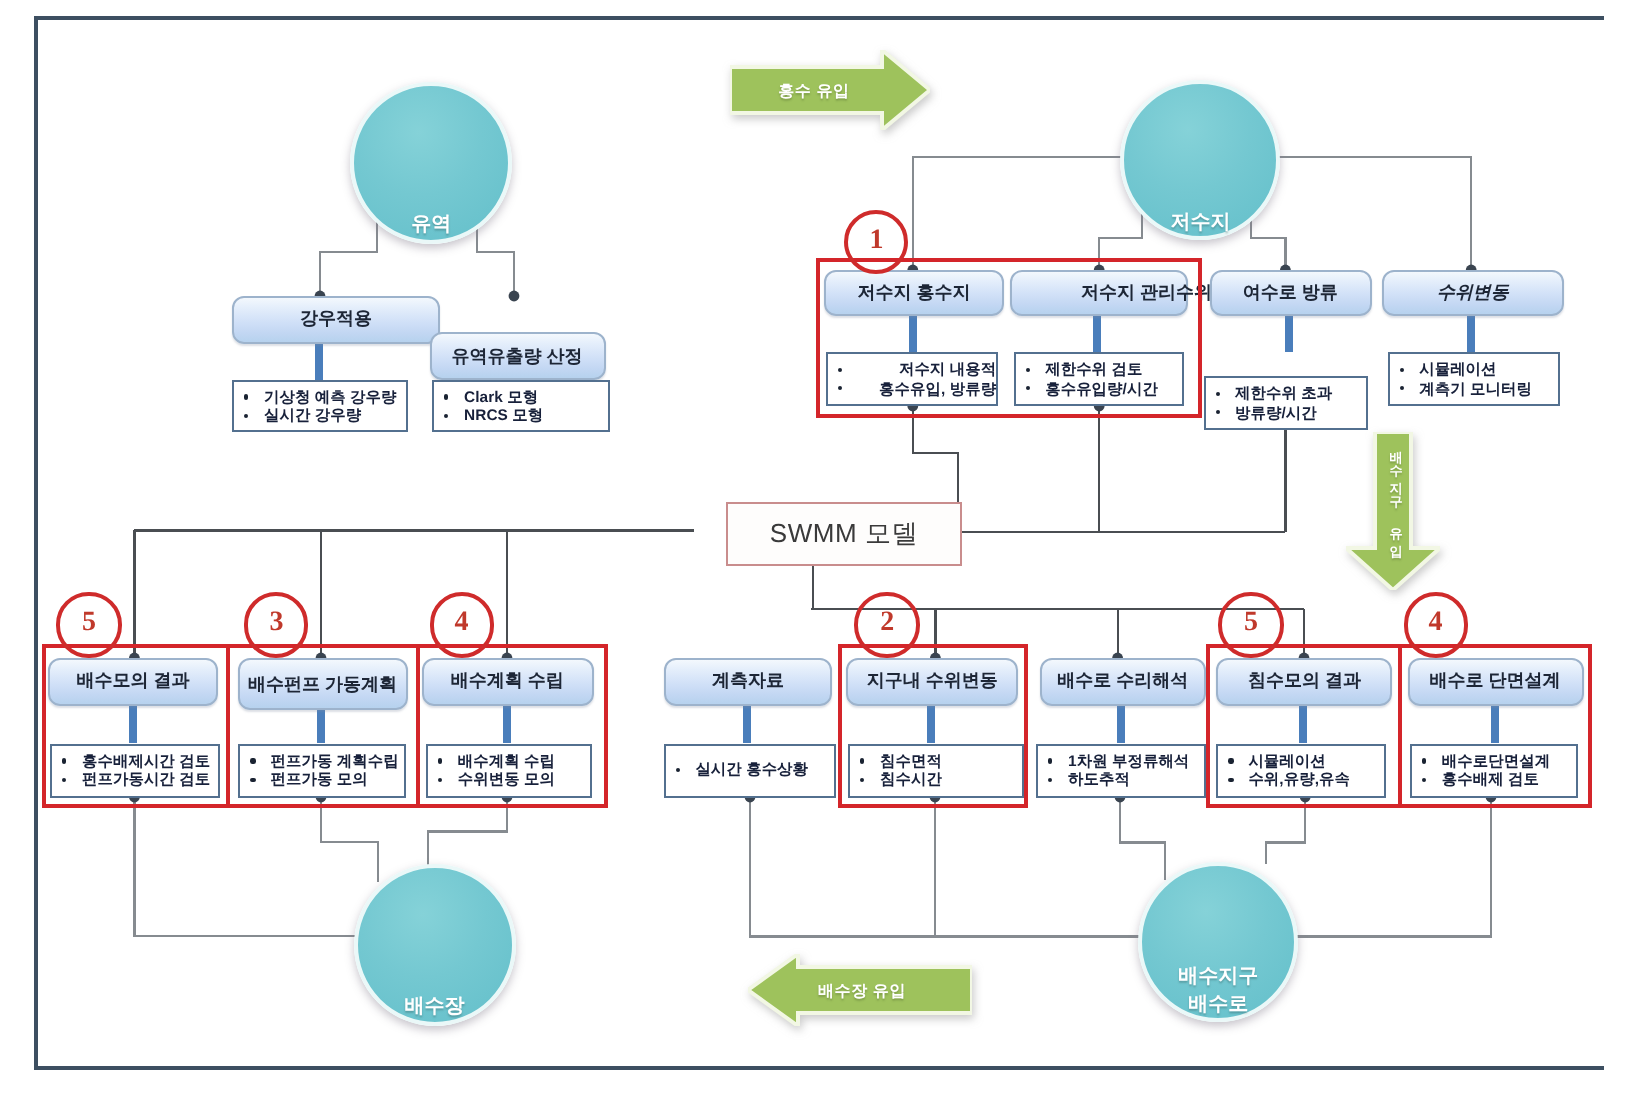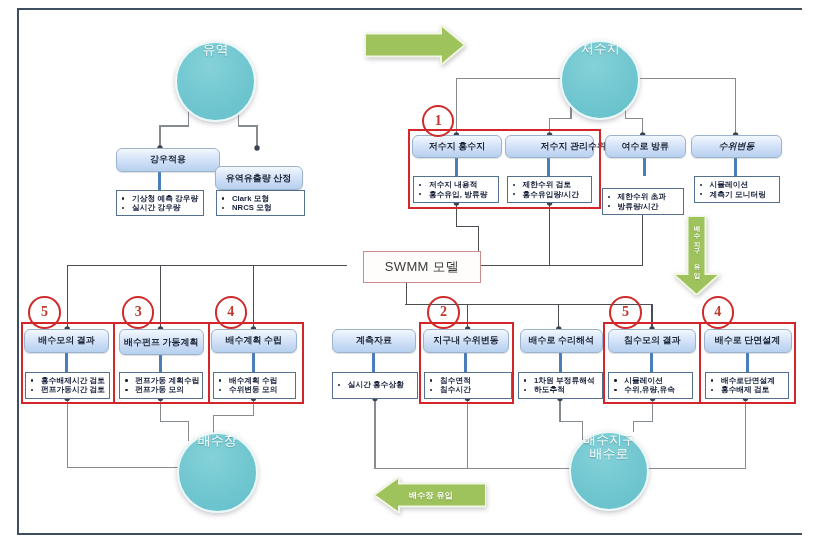--- a/index.html
+++ b/index.html
@@ -9,22 +9,22 @@
 
   .frame{position:absolute;left:17px;top:8px;width:785px;height:527px;
          border:2px solid #3d4f61;border-right:0;box-sizing:border-box;}
 
   svg.wires{position:absolute;left:0;top:0;width:821px;height:548px;pointer-events:none;}
 
   .node{position:absolute;border-radius:50%;
         background:radial-gradient(circle at 42% 30%, #85d2d8 0%, #74c8d1 45%, #63bfca 100%);
         border:2px solid #eaf8f8;
         box-shadow:0 2px 5px rgba(130,125,140,.45);
-        display:flex;align-items:flex-start;justify-content:center;text-align:center;
-        color:#fff;font-size:13px;font-weight:normal;line-height:13.5px;
+        display:flex;align-items:flex-end;justify-content:center;text-align:center;
+        color:#fff;font-size:10px;font-weight:bold;line-height:13.5px;
         text-shadow:0 1px 1px rgba(40,80,80,.35);}
 
   .tbox{position:absolute;box-sizing:border-box;border-radius:6px;
         border:1px solid #9db3cc;
         background:linear-gradient(to bottom,#f3f8fd 0%,#e4eefb 22%,#d3e2f8 50%,#c3d7f3 78%,#b6d2ee 100%);
         display:flex;align-items:center;justify-content:center;
         font-size:9px;color:#1d2636;font-weight:bold;
         box-shadow:0 1px 1px rgba(130,140,160,.28);white-space:nowrap;letter-spacing:0px;}
 
   .dbox{position:absolute;box-sizing:border-box;border:1px solid #53708f;
@@ -148,21 +148,21 @@
         </ul>
       </div>
       <div class="tbox" style="left: 214.5px; top: 148px; width: 88px; height: 24px; margin-top: 18px;">유역유출량 산정</div>
       <div class="dbox" style="left: 216px; top: 190px; width: 89px; height: 26px;">
         <ul>
           <li>Clark 모형</li>
           <li>NRCS 모형</li>
         </ul>
       </div>
       <div class="tbox" style="left: 412.4px; top: 135px; width: 89.2px; height: 22.5px;">저수지 홍수지</div>
-      <div class="dbox" style="left: 412.9px; top: 176px; width: 86.2px; height: 27px;">
+      <div class="dbox" style="left: 412.9px; top: 176px; width: 86.2px; height: 27px; text-align: right;">
         <ul>
           <li>저수지 내용적</li>
           <li>홍수유입, 방류량</li>
         </ul>
       </div>
       <div class="tbox" style="left: 505px; top: 135px; width: 88.6px; height: 22.5px; padding-left: 48px;">저수지 관리수위</div>
       <div class="dbox" style="left: 506.6px; top: 176px; width: 85.8px; height: 27px;">
         <ul>
           <li>제한수위 검토</li>
           <li>홍수유입량/시간</li>
@@ -249,20 +249,21 @@
       <div class="badge" style="left: 121.95px; top: 296.05px;">3</div>
       <div class="badge" style="left: 214.55px; top: 296.05px;">4</div>
       <div class="badge" style="left: 427.35px; top: 296.05px;">2</div>
       <div class="badge" style="left: 609.25px; top: 296.05px;">5</div>
       <div class="badge" style="left: 701.55px; top: 296.05px;">4</div>
       <div class="swmm" style="left: 363px; top: 251px; width: 118px; height: 32px;">SWMM 모델</div>
       <div class="arrow" style="left: 365px; top: 25px; width: 100px; height: 40px;">
         <svg width="100" height="40" viewBox="0 0 100 40">
           <path d="M0 8.5 L76 8.5 L76 0 L100 20 L76 40 L76 31.5 L0 31.5 Z" fill="#9ec25c" stroke="#f2f7e4" stroke-width="2"></path>
         </svg>
+        <div class="alabel" style="font-size: 8px; letter-spacing: 0.3px; top: 0px; height: 40px; left: 2px; width: 80px;">홍수 유입</div>
       </div>
       <div class="arrow" style="left: 673px; top: 216px; width: 47px; height: 79px;">
         <svg width="47" height="79" viewBox="0 0 47 79">
           <path d="M14.5 0 L32.5 0 L32.5 58 L47 58 L23.5 79 L0 58 L14.5 58 Z" fill="#9ec25c" stroke="#f2f7e4" stroke-width="2"></path>
         </svg>
         <div class="alabel" style="writing-mode: vertical-rl; text-orientation: upright; letter-spacing: 1.2px; font-size: 6.6px; left: 0px; top: 4px; width: 47px; height: 57px; align-items: center; justify-content: flex-start;">배수지구 유입</div>
       </div>
       <div class="arrow" style="left: 374px; top: 477px; width: 112px; height: 36px;">
         <svg width="112" height="36" viewBox="0 0 112 36">
           <path d="M112 6.5 L25 6.5 L25 0 L0 18 L25 36 L25 29.5 L112 29.5 Z" fill="#9ec25c" stroke="#f2f7e4" stroke-width="2"></path>

